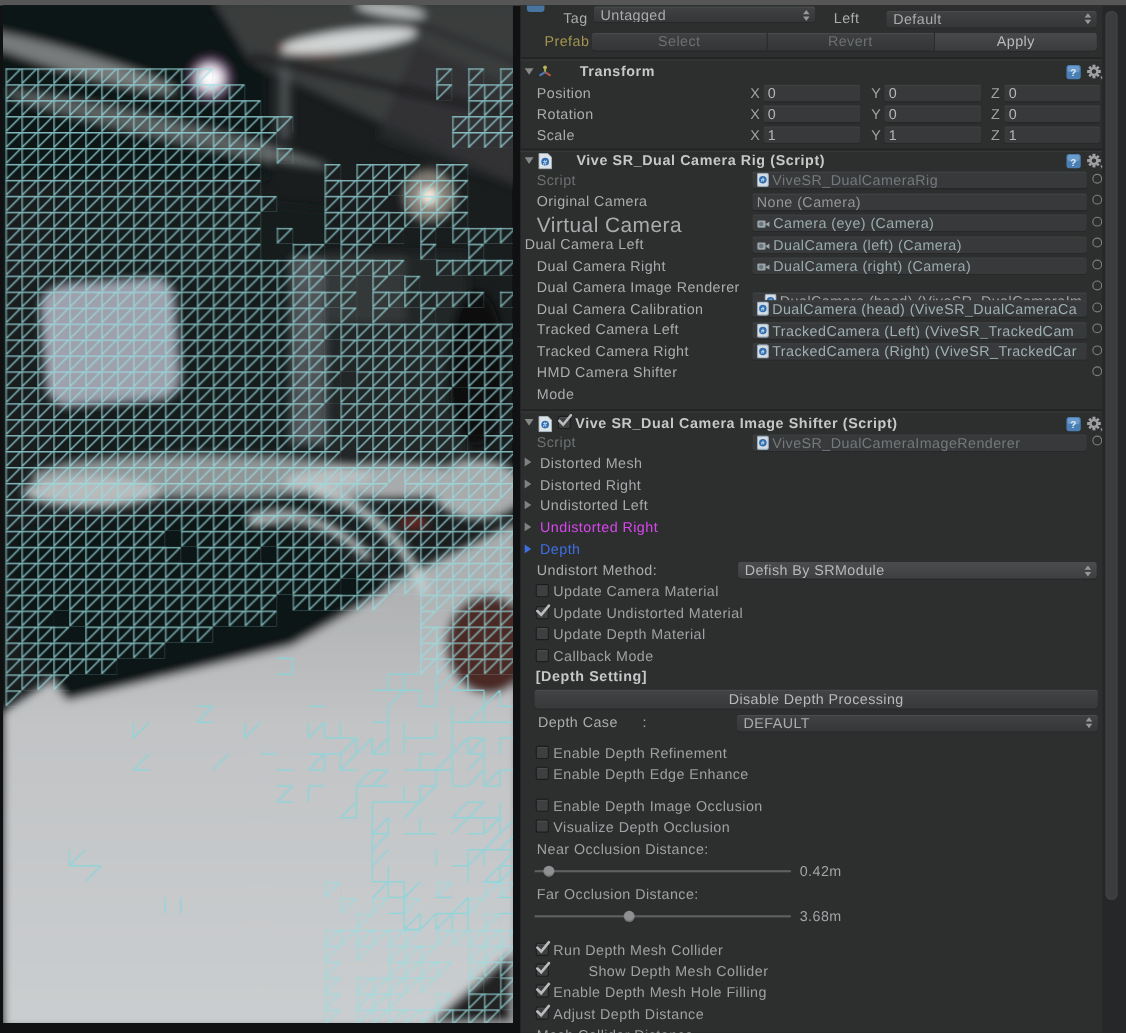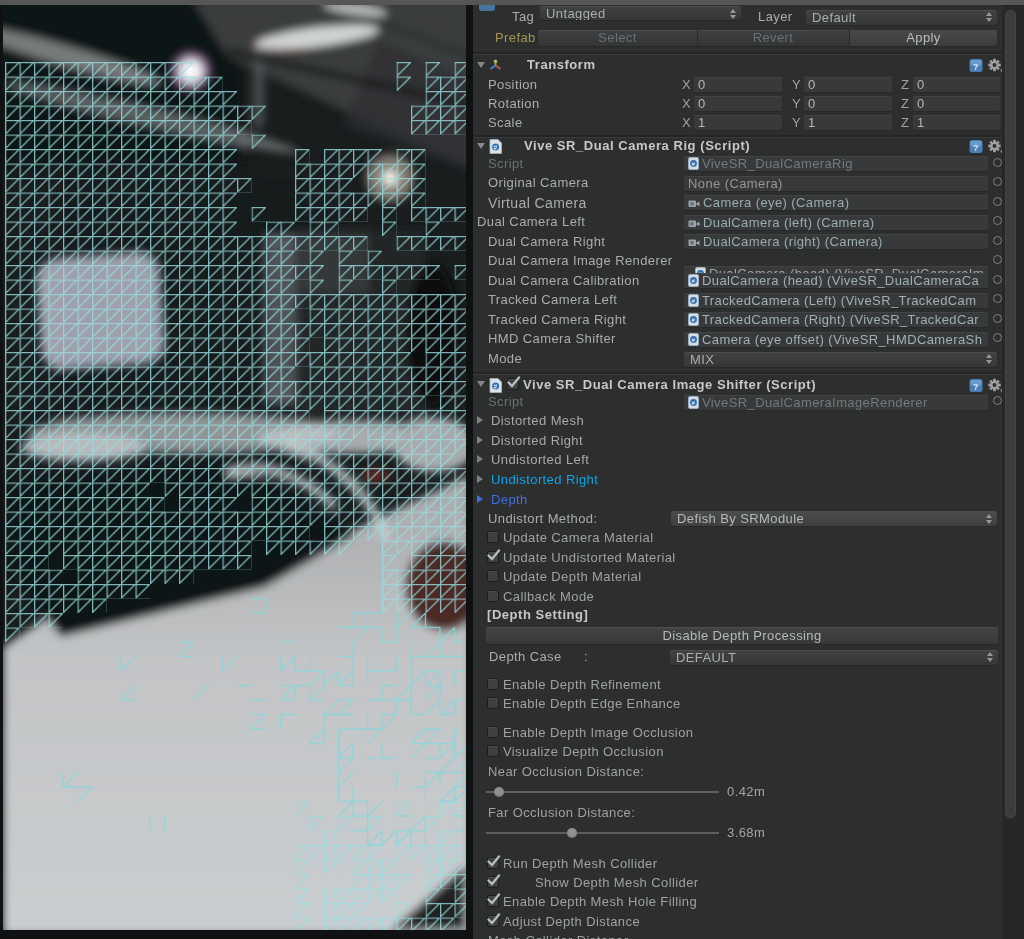--- a/index.html
+++ b/index.html
@@ -211,21 +211,21 @@
 <rect x="393.5" y="898.0" width="14.5" height="14.5"></rect>
 <rect x="422.5" y="898.0" width="43.5" height="14.5"></rect>
 <rect x="292.0" y="912.5" width="14.5" height="14.5"></rect>
 <rect x="321.0" y="912.5" width="130.5" height="14.5"></rect>
 </g>
 <path d="M364.5 840.0 h14.5M364.5 825.5 v14.5M364.5 840.0 L379.0 825.5 M422.5 782.0 v14.5M408.0 782.0 h14.5 M335.5 782.0 L350.0 767.5M335.5 767.5 v14.5 M422.5 709.5 L437.0 695.0M437.0 695.0 v14.5 M379.0 709.5 v14.5M364.5 709.5 v14.5 M408.0 666.0 v14.5M408.0 680.5 L422.5 666.0 M350.0 796.5 v14.5M350.0 796.5 h14.5 M451.5 622.5 v14.5M437.0 637.0 L451.5 622.5 M234.0 680.5 h14.5 M408.0 825.5 h14.5M422.5 825.5 v14.5 M350.0 651.5 v14.5M335.5 651.5 h14.5 M451.5 666.0 v14.5M437.0 666.0 v14.5 M451.5 796.5 L466.0 782.0M466.0 782.0 v14.5 M248.5 724.0 L263.0 709.5M248.5 724.0 h14.5 M451.5 782.0 v14.5M437.0 796.5 h14.5M437.0 796.5 L451.5 782.0 M335.5 709.5 h14.5M335.5 709.5 L350.0 695.0M335.5 695.0 h14.5 M118.0 695.0 h14.5M118.0 695.0 L132.5 680.5 M248.5 608.0 h14.5M248.5 593.5 h14.5M263.0 593.5 v14.5 M219.5 666.0 L234.0 651.5M219.5 651.5 v14.5 M437.0 738.5 v14.5M422.5 738.5 h14.5M422.5 753.0 h14.5 M379.0 666.0 h14.5M393.5 651.5 v14.5 M364.5 811.0 L379.0 796.5M364.5 796.5 v14.5 M335.5 738.5 v14.5M335.5 753.0 L350.0 738.5 M74.5 782.0 h14.5M74.5 796.5 L89.0 782.0 M306.5 666.0 h14.5M306.5 680.5 L321.0 666.0 M277.5 709.5 v14.5M277.5 709.5 h14.5 M393.5 695.0 v14.5M379.0 695.0 h14.5M379.0 709.5 h14.5 M393.5 695.0 L408.0 680.5M408.0 680.5 v14.5 M321.0 680.5 L335.5 666.0M321.0 666.0 v14.5 M364.5 695.0 h14.5M379.0 680.5 v14.5 M408.0 637.0 v14.5 M422.5 622.5 h14.5M437.0 622.5 v14.5 M422.5 782.0 v14.5 M350.0 608.0 h14.5M350.0 622.5 h14.5 M350.0 637.0 L364.5 622.5 M451.5 738.5 v14.5M451.5 753.0 L466.0 738.5 M422.5 666.0 v14.5M422.5 666.0 h14.5M422.5 680.5 L437.0 666.0 M350.0 782.0 v14.5M335.5 782.0 v14.5 M379.0 753.0 h14.5 M364.5 724.0 h14.5M364.5 738.5 L379.0 724.0 M437.0 767.5 h14.5M437.0 767.5 L451.5 753.0 M335.5 680.5 L350.0 666.0M335.5 680.5 h14.5M335.5 666.0 v14.5 M364.5 651.5 v14.5M350.0 651.5 v14.5 M350.0 811.0 h14.5M350.0 825.5 h14.5M364.5 811.0 v14.5 M451.5 637.0 h14.5M451.5 651.5 h14.5 M379.0 622.5 v14.5M393.5 622.5 v14.5 M393.5 608.0 v14.5M393.5 622.5 L408.0 608.0 M393.5 767.5 v14.5 M364.5 608.0 v14.5M364.5 608.0 h14.5M364.5 622.5 h14.5 M321.0 709.5 v14.5 M118.0 666.0 L132.5 651.5M118.0 651.5 v14.5 M292.0 680.5 v14.5M306.5 680.5 v14.5M292.0 680.5 h14.5 M277.5 695.0 h14.5M277.5 695.0 L292.0 680.5M277.5 680.5 h14.5 M393.5 825.5 h14.5M393.5 811.0 h14.5 M350.0 738.5 v14.5 M408.0 695.0 v14.5M393.5 695.0 h14.5 M408.0 738.5 L422.5 724.0M408.0 738.5 h14.5 M422.5 651.5 h14.5M422.5 651.5 L437.0 637.0 M364.5 666.0 h14.5M364.5 651.5 v14.5 M408.0 622.5 L422.5 608.0M408.0 622.5 h14.5M422.5 608.0 v14.5 M147.0 811.0 v14.5M161.5 811.0 v14.5 M379.0 825.5 v14.5M379.0 840.0 L393.5 825.5M393.5 825.5 v14.5 M335.5 753.0 h14.5M335.5 753.0 v14.5M335.5 767.5 L350.0 753.0 M306.5 680.5 v14.5M306.5 695.0 L321.0 680.5M306.5 695.0 h14.5 M466.0 724.0 v14.5M451.5 724.0 v14.5 M379.0 709.5 h14.5M379.0 724.0 L393.5 709.5 M176.0 651.5 h14.5M176.0 651.5 L190.5 637.0M176.0 637.0 h14.5 M408.0 651.5 v14.5M408.0 651.5 h14.5 M408.0 825.5 L422.5 811.0M422.5 811.0 v14.5M408.0 825.5 h14.5 M350.0 637.0 v14.5M335.5 651.5 h14.5 M451.5 782.0 h14.5M451.5 767.5 h14.5M451.5 782.0 L466.0 767.5 M364.5 753.0 h14.5M379.0 738.5 v14.5 M277.5 637.0 h14.5 M437.0 767.5 h14.5M437.0 767.5 v14.5 M408.0 695.0 v14.5M408.0 709.5 h14.5 M422.5 695.0 L437.0 680.5M437.0 680.5 v14.5M422.5 680.5 h14.5 M190.5 695.0 L205.0 680.5 M364.5 666.0 v14.5M350.0 666.0 v14.5 M335.5 796.5 h14.5M335.5 811.0 L350.0 796.5 M248.5 709.5 h14.5M248.5 695.0 h14.5 M306.5 651.5 v14.5M292.0 666.0 h14.5 M451.5 767.5 h14.5M451.5 767.5 L466.0 753.0 M451.5 666.0 h14.5 M451.5 811.0 h14.5M451.5 825.5 h14.5 M277.5 651.5 v14.5M292.0 651.5 v14.5M277.5 666.0 L292.0 651.5 M379.0 637.0 h14.5 M437.0 651.5 h14.5M437.0 637.0 v14.5 M306.5 738.5 L321.0 724.0M306.5 738.5 h14.5M321.0 724.0 v14.5 M408.0 738.5 h14.5M408.0 753.0 L422.5 738.5 M422.5 724.0 h14.5M422.5 738.5 L437.0 724.0 M350.0 724.0 h14.5 M451.5 695.0 v14.5M451.5 695.0 h14.5 M393.5 840.0 L408.0 825.5M408.0 825.5 v14.5 M437.0 709.5 L451.5 695.0M437.0 709.5 h14.5M437.0 695.0 v14.5 M422.5 767.5 h14.5M422.5 767.5 v14.5M422.5 782.0 L437.0 767.5 M335.5 724.0 v14.5M335.5 724.0 h14.5 M379.0 680.5 h14.5M379.0 680.5 v14.5 M350.0 608.0 v14.5M335.5 622.5 h14.5 M60.0 782.0 h14.5M60.0 767.5 v14.5M60.0 782.0 L74.5 767.5 M321.0 709.5 L335.5 695.0M321.0 709.5 h14.5 M437.0 753.0 L451.5 738.5M437.0 738.5 h14.5" stroke="#8ad6da" stroke-width="1.35" fill="none" opacity="0.85"></path>
 </svg></div>
 <div id="insp">
 <div class="lbl" style="left:39px; top:4px; font-size:13px;">Tag</div>
 <div class="drop" style="left:67px; top:1px; width:201px; height:14px; line-height:15px; color:#aaacad;">Untagged<span class="ar"></span></div>
-<div class="lbl" style="left:285px; top:4px; font-size:13px;">Layer</div>
+<div class="lbl" style="left:285px; top:4px; font-size:13px;">Left</div>
 <div class="drop" style="left:333px; top:4.5px; width:191px; height:15px; line-height:15px; color:#aaacad;">Default<span class="ar"></span></div>
 <div class="lbl" style="left:22px; top:25px; font-size:13px; color:#a2954f;">Prefab</div>
 <div style="position:absolute; left:65px; top:25px; width:459px; height:16px; background:linear-gradient(#3e4041,#333536); border-radius:3px; box-shadow:inset 0 1px 0 #484a4b, 0 1px 0 #262728;"></div>
 <div style="position:absolute; left:224px; top:25px; width:1px; height:16px; background:#2a2b2c;"></div>
 <div style="position:absolute; left:376px; top:25px; width:1px; height:16px; background:#2a2b2c;"></div>
 <div style="position:absolute; left:377px; top:25px; width:147px; height:16px; background:linear-gradient(#47494a,#3a3c3d); border-radius:0 3px 3px 0;"></div>
 <div class="lbl dim" style="left:65px; top:25px; width:159px; text-align:center;">Select</div>
 <div class="lbl dim" style="left:224px; top:25px; width:152px; text-align:center;">Revert</div>
 <div class="lbl" style="left:377px; top:25px; width:147px; text-align:center; color:#babcbe;">Apply</div>
 <div class="sep" style="top:47px;"></div>
@@ -305,21 +305,21 @@
 <div class="lbl dim" style="left:15px; top:150.5px; font-size:13px;">Script</div>
 <div class="fld" style="left:211px; top:151.0px; width:304px; color:#75797b;"><svg width="11" height="13" viewBox="0 0 11 13" style="vertical-align:-2px;margin-right:3px">
         <rect x="0.5" y="0.5" width="10" height="12" rx="1.5" fill="#d5dde2" stroke="#9ab"></rect>
         <circle cx="5.5" cy="6.5" r="3.4" fill="#2f6fb2"></circle>
         <text x="5.5" y="8.6" font-size="5.5" fill="#fff" text-anchor="middle" font-family="Liberation Sans">#</text>
       </svg>ViveSR_DualCameraRig</div>
 <div class="circ" style="left:520px; top:152.5px;"></div>
 <div class="lbl" style="left:15px; top:170.0px; font-size:13px;">Original Camera</div>
 <div class="fld" style="left:211px; top:170.5px; width:304px; color:#959697;">None (Camera)</div>
 <div class="circ" style="left:520px; top:172.0px;"></div>
-<div class="lbl" style="left:15px; top:189.5px; font-size:14px;">Virtual Camera</div>
+<div class="lbl" style="left:15px; top:189.5px; font-size:19px;">Virtual Camera</div>
 <div class="fld" style="left:211px; top:190.0px; width:304px; color:#9aacac;"><svg width="12" height="11" viewBox="0 0 12 11" style="vertical-align:-2px;margin-right:3px">
         <rect x="0.5" y="2.5" width="7.5" height="6.5" rx="1" fill="#9aa4ab"></rect>
         <polygon points="8,5.7 11.5,3.4 11.5,8.3 8,6.2" fill="#9aa4ab"></polygon>
         <circle cx="4" cy="5.7" r="2" fill="#6b757c"></circle>
       </svg>Camera (eye) (Camera)</div>
 <div class="circ" style="left:520px; top:191.5px;"></div>
 <div class="lbl" style="left:4px; top:209.0px; font-size:13px;">Dual Camera Left</div>
 <div class="fld" style="left:211px; top:209.5px; width:304px; color:#9aacac;"><svg width="12" height="11" viewBox="0 0 12 11" style="vertical-align:-2px;margin-right:3px">
         <rect x="0.5" y="2.5" width="7.5" height="6.5" rx="1" fill="#9aa4ab"></rect>
         <polygon points="8,5.7 11.5,3.4 11.5,8.3 8,6.2" fill="#9aa4ab"></polygon>
@@ -355,28 +355,22 @@
       </svg>TrackedCamera (Left) (ViveSR_TrackedCam</div>
 <div class="circ" style="left:520px; top:289.0px;"></div>
 <div class="lbl" style="left:15px; top:306.5px; font-size:13px;">Tracked Camera Right</div>
 <div class="fld" style="left:211px; top:307.0px; width:304px; color:#9fb0b3;"><svg width="11" height="13" viewBox="0 0 11 13" style="vertical-align:-2px;margin-right:3px">
         <rect x="0.5" y="0.5" width="10" height="12" rx="1.5" fill="#d5dde2" stroke="#9ab"></rect>
         <circle cx="5.5" cy="6.5" r="3.4" fill="#2f6fb2"></circle>
         <text x="5.5" y="8.6" font-size="5.5" fill="#fff" text-anchor="middle" font-family="Liberation Sans">#</text>
       </svg>TrackedCamera (Right) (ViveSR_TrackedCar</div>
 <div class="circ" style="left:520px; top:308.5px;"></div>
 <div class="lbl" style="left:15px; top:326.0px; font-size:13px;">HMD Camera Shifter</div>
-<div class="fld" style="left:211px; top:326.5px; width:304px; color:#9fb0b3;"><svg width="11" height="13" viewBox="0 0 11 13" style="vertical-align:-2px;margin-right:3px">
-        <rect x="0.5" y="0.5" width="10" height="12" rx="1.5" fill="#d5dde2" stroke="#9ab"></rect>
-        <circle cx="5.5" cy="6.5" r="3.4" fill="#2f6fb2"></circle>
-        <text x="5.5" y="8.6" font-size="5.5" fill="#fff" text-anchor="middle" font-family="Liberation Sans">#</text>
-      </svg>Camera (eye offset) (ViveSR_HMDCameraSh</div>
 <div class="circ" style="left:520px; top:328.0px;"></div>
 <div class="lbl" style="left:15px; top:346px; font-size:13px;">Mode</div>
-<div class="drop" style="left:211px; top:346.5px; width:313px; height:15px; line-height:15px; color:#aaacad;">MIX<span class="ar"></span></div>
 <div class="sep" style="top:367px;"></div>
 <div class="tri down" style="left:4px; top:376.0px;"></div>
 <svg class="ic" style="left:16px; top:372.5px;" width="13" height="15" viewBox="0 0 13 15">
       <path d="M1 0.5 H9 L12.5 4 V14.5 H1 Z" fill="#dce3e7" stroke="#a5b4bd" stroke-width="0.8"></path>
       <circle cx="6.6" cy="8" r="3.5" fill="#2f6fb2"></circle>
       <text x="6.6" y="10.6" font-size="6.5" fill="#fff" text-anchor="middle" font-family="Liberation Sans">#</text>
     </svg>
 <div class="cb" style="left:34px; top:372.5px;"></div>
 <svg class="ck" style="left:33px; top:369.5px;" viewBox="0 0 16 14">
       <path d="M2.5 7.5 L6 11 L13 2.5" stroke="#b9bcbd" stroke-width="2.4" fill="none" stroke-linecap="round"></path>
@@ -407,21 +401,21 @@
         <text x="5.5" y="8.6" font-size="5.5" fill="#fff" text-anchor="middle" font-family="Liberation Sans">#</text>
       </svg>ViveSR_DualCameraImageRenderer</div>
 <div class="circ" style="left:520px; top:391px;"></div>
 <div class="tri right" style="left:4px; top:411px;"></div>
 <div class="lbl" style="left:18px; top:408px; font-size:13px; color:#a7a9aa;">Distorted Mesh</div>
 <div class="tri right" style="left:4px; top:430.5px;"></div>
 <div class="lbl" style="left:18px; top:427.5px; font-size:13px; color:#a7a9aa;">Distorted Right</div>
 <div class="tri right" style="left:4px; top:450px;"></div>
 <div class="lbl" style="left:18px; top:447px; font-size:13px; color:#a7a9aa;">Undistorted Left</div>
 <div class="tri right" style="left:4px; top:469.5px;"></div>
-<div class="lbl" style="left:18px; top:466.5px; font-size:13px; color:#0ea5e9;text-align:right;">Undistorted Right</div>
+<div class="lbl" style="left:18px; top:466.5px; font-size:13px; color:#d946ef;text-align:right;">Undistorted Right</div>
 <div class="tri right" style="left:4px; top:489.5px;border-left-color:#3e6fe0;"></div>
 <div class="lbl" style="left:18px; top:486.5px; font-size:13px; color:#3e6fe0;">Depth</div>
 <div class="lbl" style="left:15px; top:506px; font-size:13px;">Undistort Method:</div>
 <div class="drop" style="left:198px; top:506px; width:326px; height:15px; line-height:15px; color:#b6b8b9; background:linear-gradient(#4a4c4d,#3d3f40);">Defish By SRModule<span class="ar"></span></div>
 <div class="cb" style="left:14px; top:526px;"></div>
 <div class="lbl" style="left:30px; top:525px; font-size:13px; color:#9fa1a2;">Update Camera Material</div>
 <div class="cb" style="left:14px; top:545.5px;"></div>
 <svg class="ck" style="left:13px; top:542.5px;" viewBox="0 0 16 14">
       <path d="M2.5 7.5 L6 11 L13 2.5" stroke="#b9bcbd" stroke-width="2.4" fill="none" stroke-linecap="round"></path>
     </svg>

